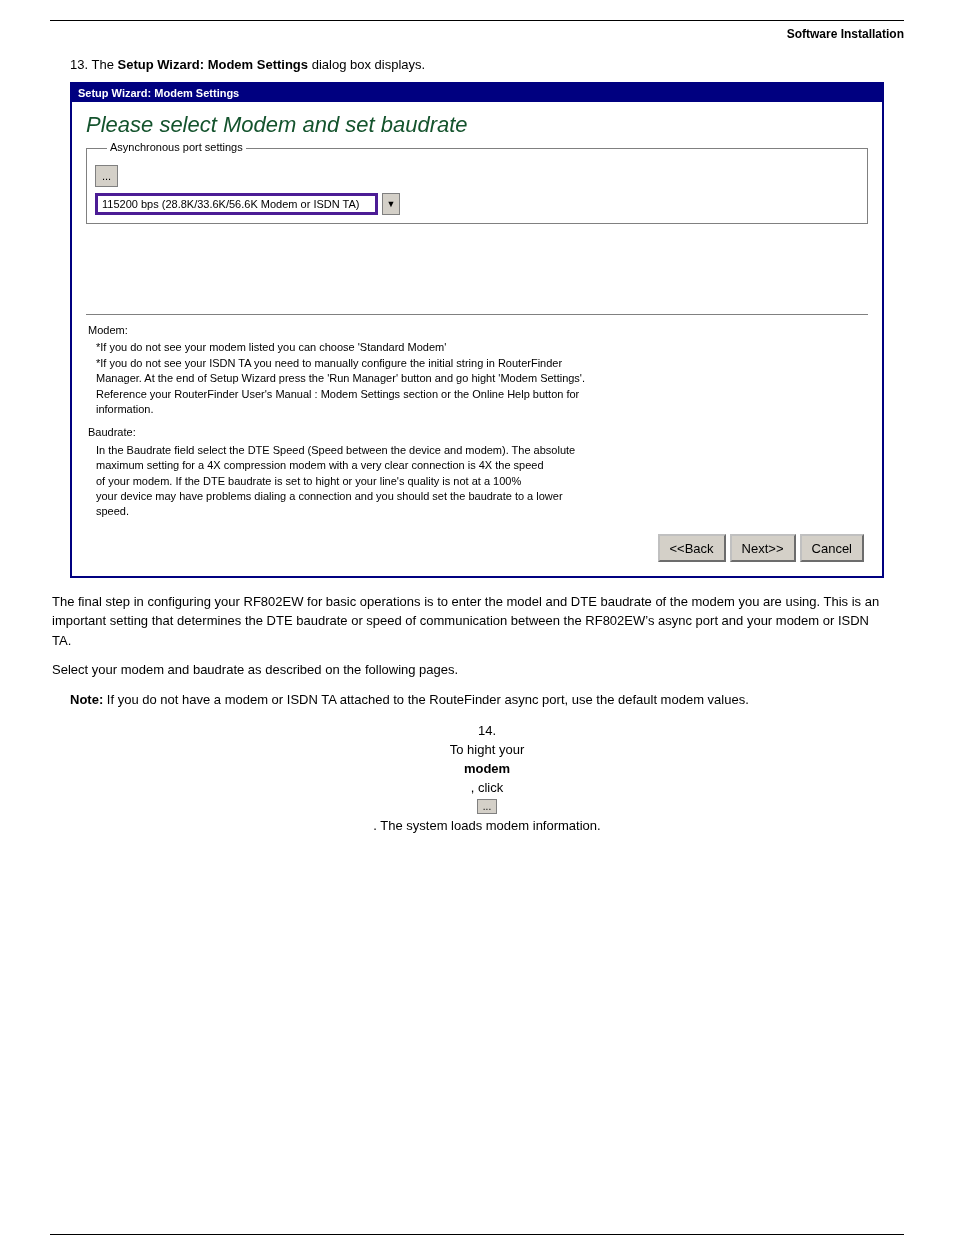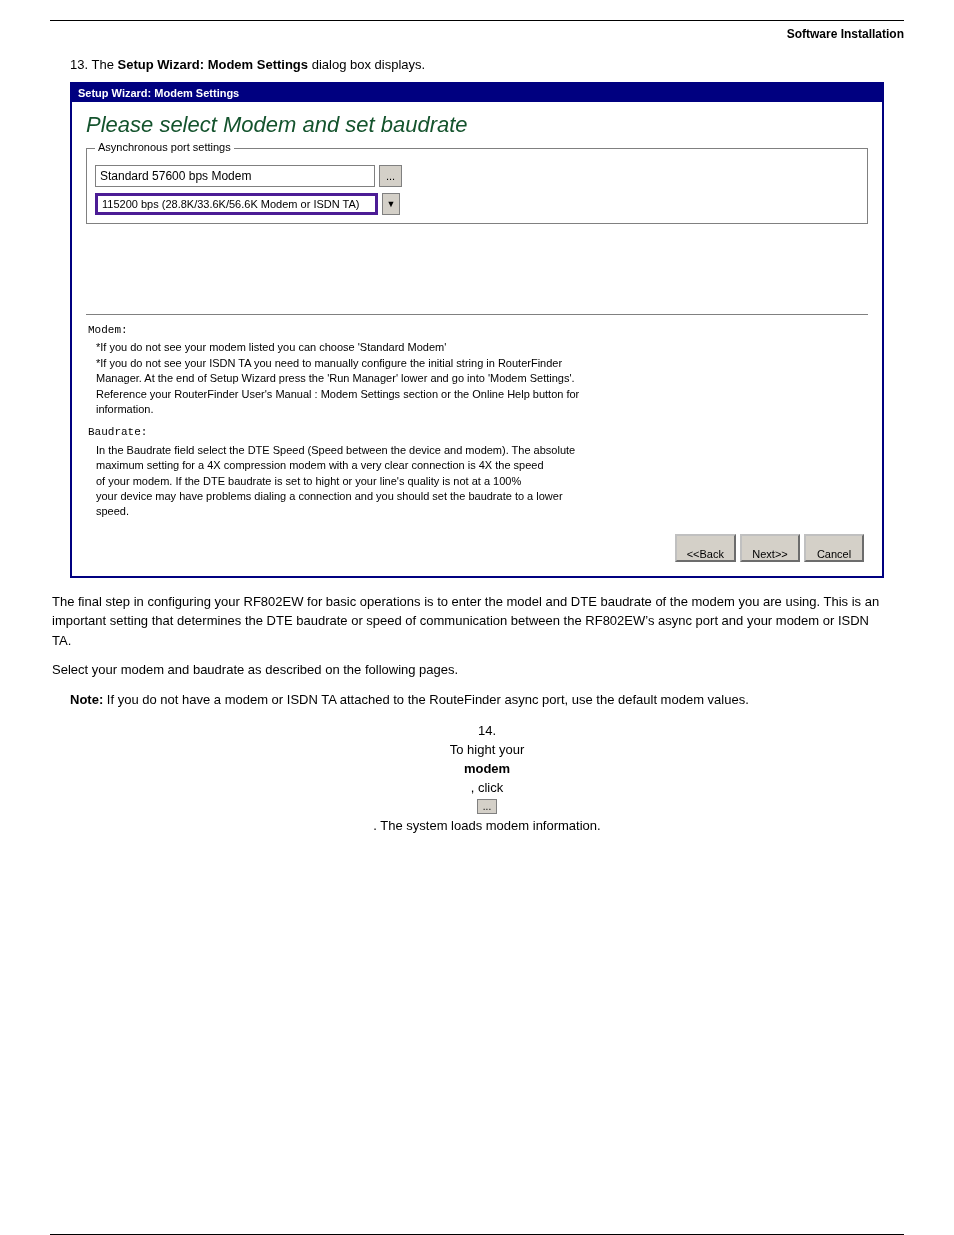--- a/index.html
+++ b/index.html
@@ -75,21 +75,21 @@
       padding: 6px 8px 8px 8px;
       margin-bottom: 10px;
       position: relative;
     }
 
     .fieldset-legend {
       font-size: 11px;
       color: #000;
       position: absolute;
       top: -8px;
-      left: 8px;
+      left: 20px;
       background: #ffffff;
       padding: 0 3px;
     }
 
     .modem-field-row {
       display: flex;
       align-items: center;
       gap: 4px;
       margin-bottom: 6px;
       margin-top: 10px;
@@ -152,41 +152,40 @@
 
     .info-section {
       padding: 0 2px;
       font-size: 11px;
       line-height: 1.4;
     }
 
     .info-label {
       font-weight: normal;
       margin-bottom: 2px;
-      font-family: Liberation Mono, monospace;
     }
 
     .info-text {
       margin-bottom: 8px;
       margin-left: 8px;
     }
 
     .dialog-buttons {
       display: flex;
       justify-content: flex-end;
       gap: 4px;
       padding: 6px 4px 4px 4px;
       background: #ffffff;
     }
 
     .dialog-btn {
       border: 2px outset #c0c0c0;
       background: #d4d0c8;
-      font-size: 11px;
-      padding: 12px 10px;
+      font-size: 13px;
+      padding: 5px 10px;
       height: 28px;
       cursor: pointer;
       min-width: 60px;
     }
 
     
     .body-text {
       margin-left: 2px;
       margin-right: 20px;
       font-size: 13px;
@@ -257,40 +256,39 @@
   <div class="dialog-box">
     <div class="dialog-titlebar">Setup Wizard: Modem Settings</div>
     <div class="dialog-body">
 
       <div class="dialog-headline">Please select Modem and set baudrate</div>
 
       <div class="fieldset-section">
         <span class="fieldset-legend">Asynchronous port settings</span>
 
         <div class="modem-field-row">
-          <input class="modem-input" type="text" readonly="" value="Standard 57600 bps Modem" style="">
           <button class="browse-btn">...</button>
         </div>
 
         <div class="baud-select-row">
           <input class="baud-select" type="text" readonly="" value="115200 bps (28.8K/33.6K/56.6K Modem or ISDN TA)" style="">
           <div class="dropdown-arrow">▼</div>
         </div>
       </div>
 
       <div class="spacer-area"></div>
 
       <hr class="info-divider">
 
       <div class="info-section">
         <div class="info-label">Modem:</div>
         <div class="info-text">
           <div>*If you do not see your modem listed you can choose 'Standard Modem'</div>
           <div>*If you do not see your ISDN TA you need to manually configure the initial string in RouterFinder</div>
-          <div>Manager.  At the end of Setup Wizard press the 'Run Manager' lower and go into 'Modem Settings'.</div>
+          <div>Manager.  At the end of Setup Wizard press the 'Run Manager' button and go hight 'Modem Settings'.</div>
           <div>Reference your RouterFinder User's Manual : Modem Settings section or the Online Help button for</div>
           <div>information.</div>
         </div>
 
         <div class="info-label">Baudrate:</div>
         <div class="info-text">
           <div>In the Baudrate field select the DTE Speed (Speed between the device and modem).  The absolute</div>
           <div>maximum setting for a 4X compression modem with a very clear connection is 4X the speed</div>
           <div>of your modem. If the DTE baudrate is set to hight or your line's quality is not at a 100%</div>
           <div>your device may have problems dialing a connection and you should set the baudrate to a lower</div>

